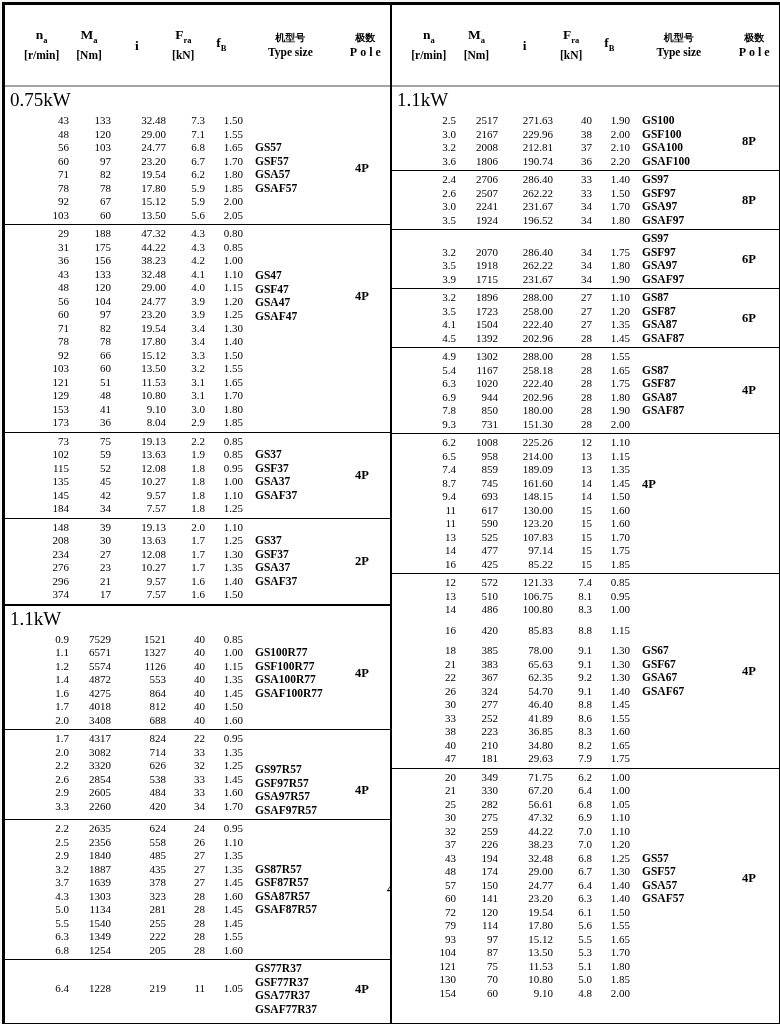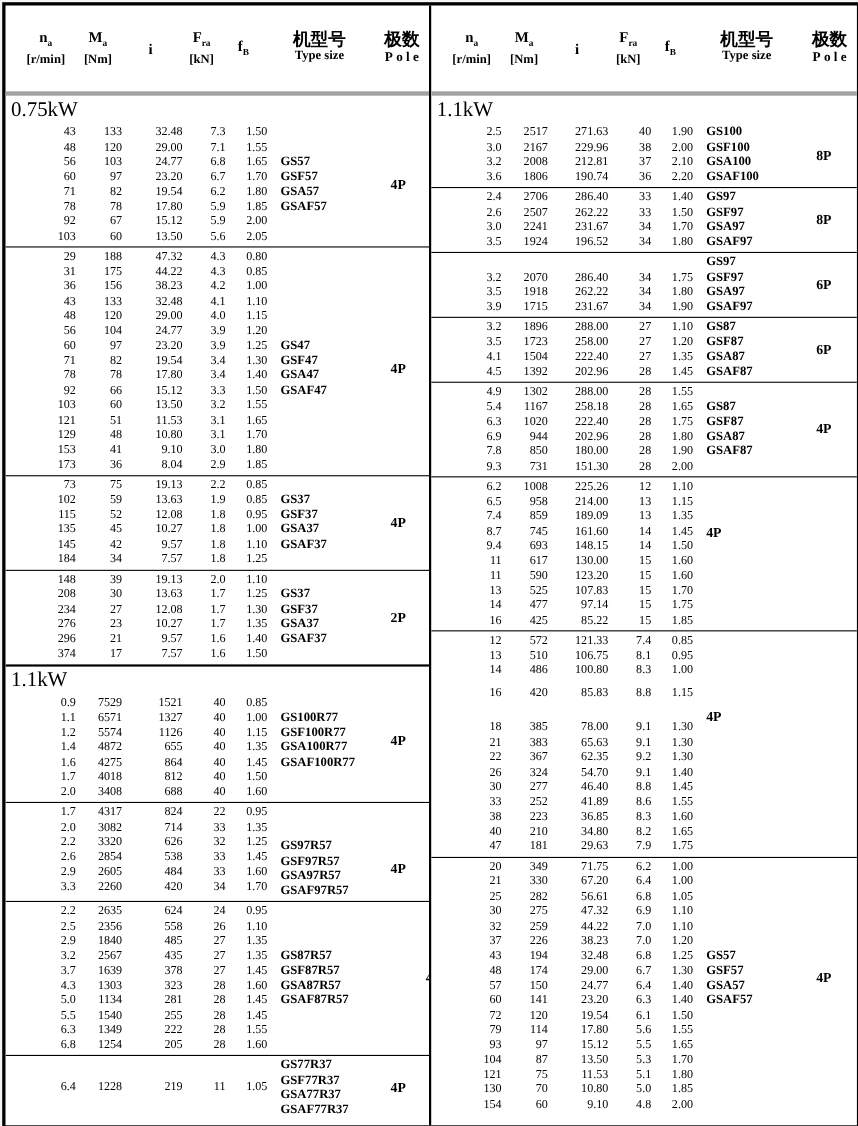--- a/index.html
+++ b/index.html
@@ -5,26 +5,26 @@
   html,body{margin:0;padding:0;background:#f4f4f2;}
   .page{
     width:774px;height:1018px;margin:2px;background:#fff;
     border:3px solid #000;display:flex;box-sizing:content-box;
     font-family:"Liberation Serif","DejaVu Serif",serif;color:#000;
   }
   .half{width:50%;box-sizing:border-box;overflow:hidden;}
   .half.left{border-right:2px solid #000;}
 
   
-  .spec-header{height:82px;border-bottom:4px solid #a3a3a3;display:flex;align-items:center;padding-left:10px;box-sizing:border-box;}
+  .spec-header{height:82px;border-bottom:2px solid #a3a3a3;display:flex;align-items:center;padding-left:10px;box-sizing:border-box;}
   .hcell{display:flex;flex-direction:column;align-items:center;justify-content:center;font-weight:bold;line-height:15px;}
   .hsym{font-size:13.5px;}
   .hsym sub{font-size:8.5px;}
   .hunit{font-size:11.5px;}
-  .hcn{font-size:16px;font-family:"Liberation Sans","DejaVu Sans",sans-serif;}
+  .hcn{font-size:10px;font-family:"Liberation Sans","DejaVu Sans",sans-serif;}
   .hen{font-size:11.5px;}
   .pole-en{letter-spacing:3px;font-size:12px;padding-left:3px;}
   .w-na{width:54px}.w-ma{width:42px}.w-i{width:55px}.w-fra{width:39px}.w-fb{width:38px}
   .w-type{width:102px}.w-pole{width:50px}
 
   
   .section + .section{border-top:2px solid #000;}
   .heading{font-weight:normal;font-size:19px;line-height:25px;height:25px;padding-left:5px;}
   .block{display:flex;align-items:flex-start;padding:2px 0;}
   .block + .block{border-top:1.5px solid #000;}
@@ -244,21 +244,21 @@
                 <span class="cell c4">1.80</span>
               </div>
               <div class="row">
                 <span class="cell c0">173</span>
                 <span class="cell c1">36</span>
                 <span class="cell c2">8.04</span>
                 <span class="cell c3">2.9</span>
                 <span class="cell c4">1.85</span>
               </div>
             </div>
-            <div class="side" style="margin-top: 81px;">
+            <div class="side" style="margin-top: 42px;">
               <div class="models">
                 <div class="model">GS47</div>
                 <div class="model">GSF47</div>
                 <div class="model">GSA47</div>
                 <div class="model">GSAF47</div>
               </div>
               <div class="pole">4P</div>
             </div>
           </div>
           <div class="block">
@@ -393,21 +393,21 @@
               <div class="row">
                 <span class="cell c0">1.2</span>
                 <span class="cell c1">5574</span>
                 <span class="cell c2">1126</span>
                 <span class="cell c3">40</span>
                 <span class="cell c4">1.15</span>
               </div>
               <div class="row">
                 <span class="cell c0">1.4</span>
                 <span class="cell c1">4872</span>
-                <span class="cell c2">655</span>
+                <span class="cell c2">553</span>
                 <span class="cell c3">40</span>
                 <span class="cell c4">1.35</span>
               </div>
               <div class="row">
                 <span class="cell c0">1.6</span>
                 <span class="cell c1">4275</span>
                 <span class="cell c2">864</span>
                 <span class="cell c3">40</span>
                 <span class="cell c4">1.45</span>
               </div>
@@ -509,21 +509,21 @@
               </div>
               <div class="row">
                 <span class="cell c0">2.9</span>
                 <span class="cell c1">1840</span>
                 <span class="cell c2">485</span>
                 <span class="cell c3">27</span>
                 <span class="cell c4">1.35</span>
               </div>
               <div class="row">
                 <span class="cell c0">3.2</span>
-                <span class="cell c1">2567</span>
+                <span class="cell c1">1887</span>
                 <span class="cell c2">435</span>
                 <span class="cell c3">27</span>
                 <span class="cell c4">1.35</span>
               </div>
               <div class="row">
                 <span class="cell c0">3.7</span>
                 <span class="cell c1">1639</span>
                 <span class="cell c2">378</span>
                 <span class="cell c3">27</span>
                 <span class="cell c4">1.45</span>
@@ -942,21 +942,21 @@
                 <span class="cell c3">8.3</span>
                 <span class="cell c4">1.00</span>
               </div>
               <div class="row" style="margin-top: 7px;">
                 <span class="cell c0">16</span>
                 <span class="cell c1">420</span>
                 <span class="cell c2">85.83</span>
                 <span class="cell c3">8.8</span>
                 <span class="cell c4">1.15</span>
               </div>
-              <div class="row" style="margin-top: 18px;">
+              <div class="row" style="margin-top: 7px;">
                 <span class="cell c0">18</span>
                 <span class="cell c1">385</span>
                 <span class="cell c2">78.00</span>
                 <span class="cell c3">9.1</span>
                 <span class="cell c4">1.30</span>
               </div>
               <div class="row">
                 <span class="cell c0">21</span>
                 <span class="cell c1">383</span>
                 <span class="cell c2">65.63</span>
@@ -1007,20 +1007,26 @@
               </div>
               <div class="row">
                 <span class="cell c0">47</span>
                 <span class="cell c1">181</span>
                 <span class="cell c2">29.63</span>
                 <span class="cell c3">7.9</span>
                 <span class="cell c4">1.75</span>
               </div>
             </div>
             <div class="side" style="margin-top: 68px;">
+              <div class="models">
+                <div class="model">GS67</div>
+                <div class="model">GSF67</div>
+                <div class="model">GSA67</div>
+                <div class="model">GSAF67</div>
+              </div>
               <div class="pole">4P</div>
             </div>
           </div>
           <div class="block">
             <div class="nums">
               <div class="row">
                 <span class="cell c0">20</span>
                 <span class="cell c1">349</span>
                 <span class="cell c2">71.75</span>
                 <span class="cell c3">6.2</span>

